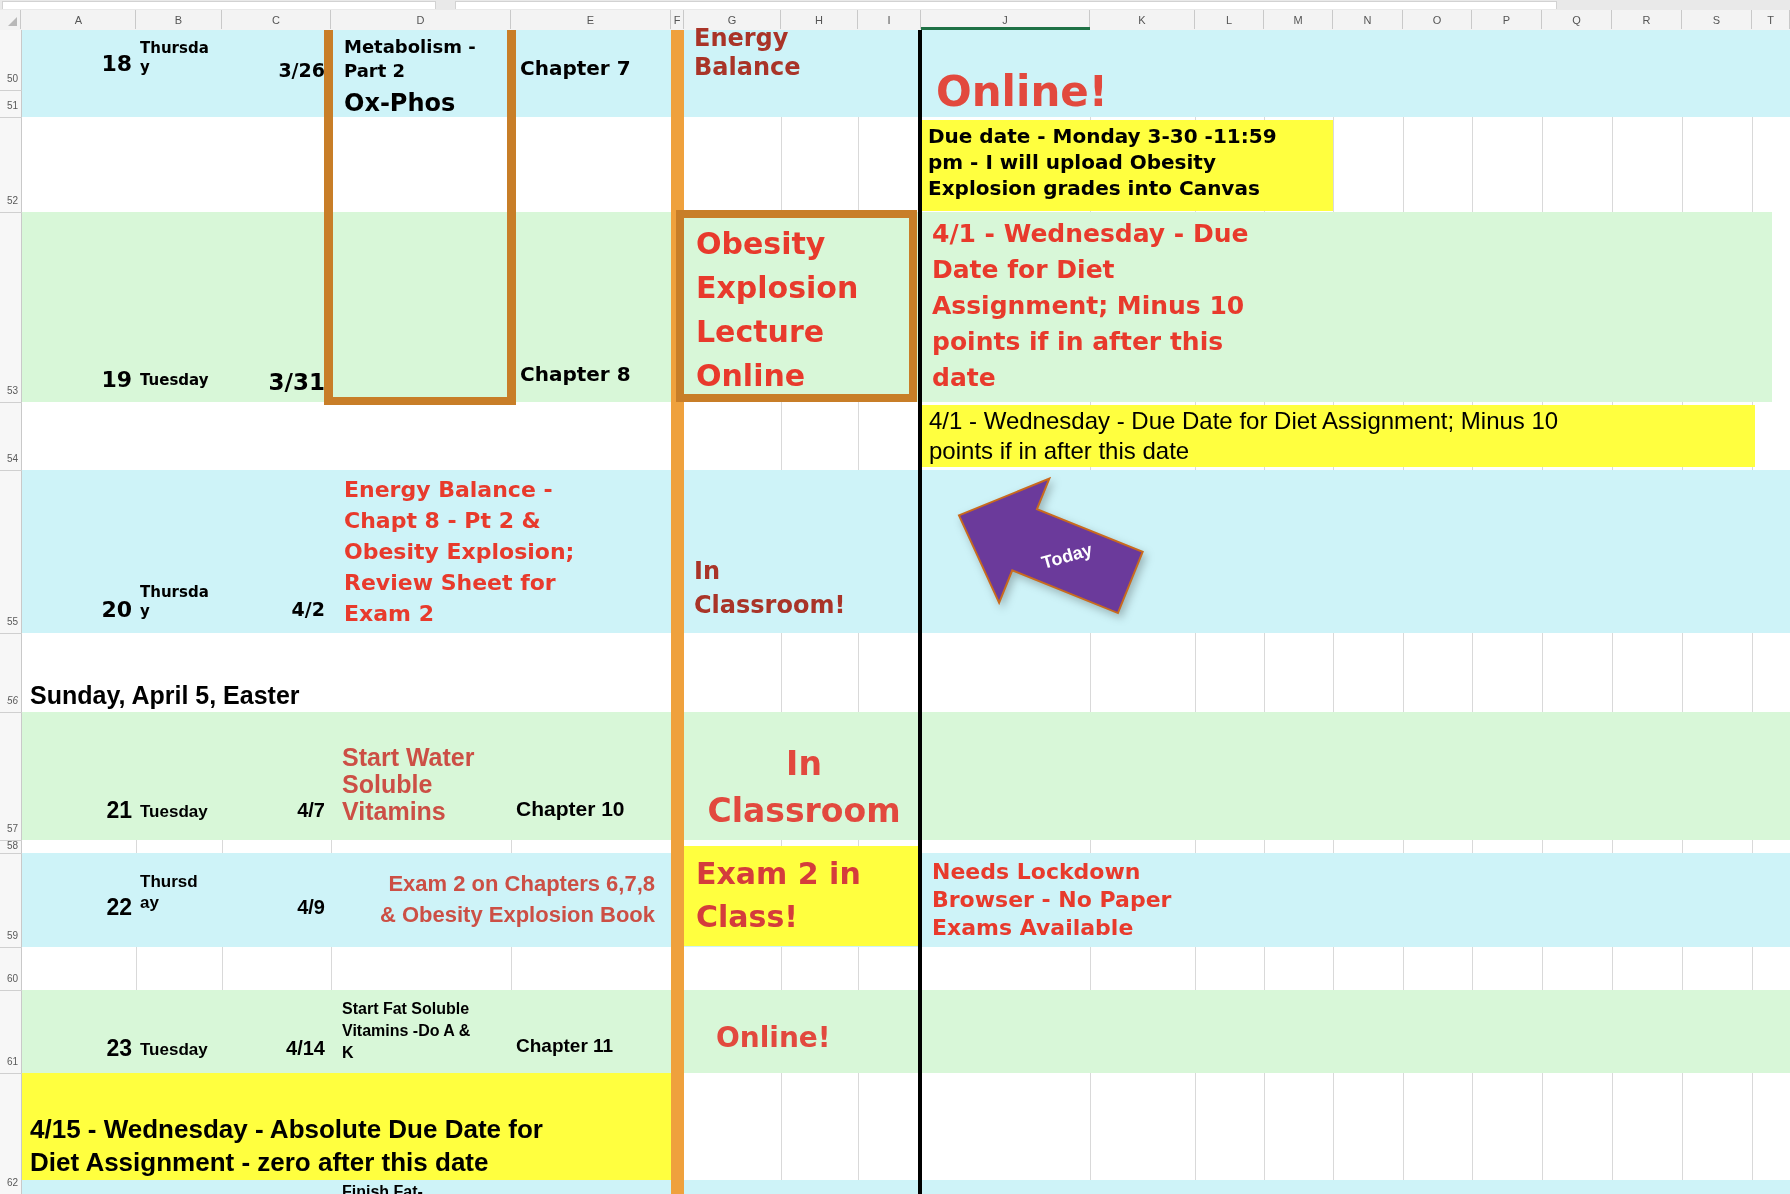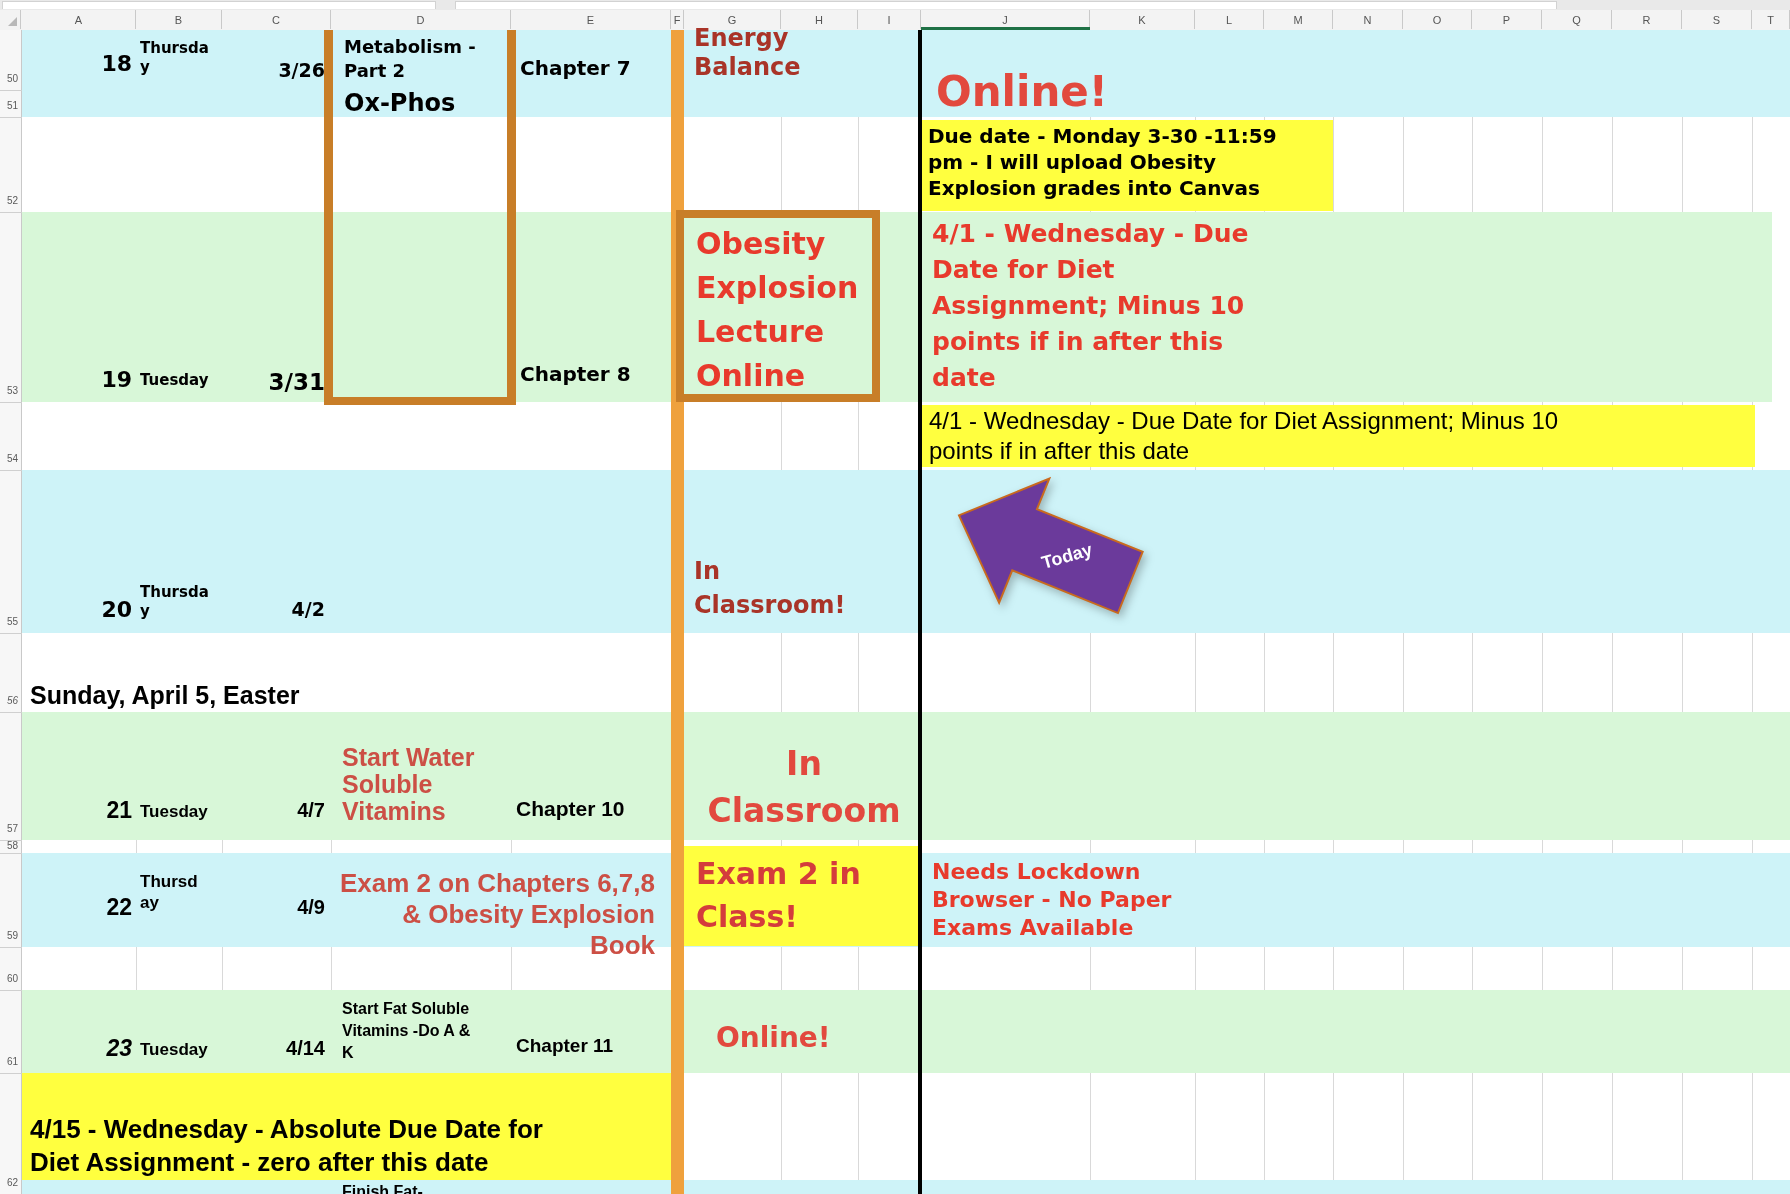--- a/index.html
+++ b/index.html
@@ -218,36 +218,41 @@
 date</div>
 
   <div class="abs" style="left:324px;top:30px;width:9px;height:375px;background:var(--box-orange);"></div>
   <div class="abs" style="left:507px;top:30px;width:9px;height:375px;background:var(--box-orange);"></div>
   <div class="abs" style="left:324px;top:397px;width:192px;height:8px;background:var(--box-orange);"></div>
 
   <div class="abs" style="left:671px;top:30px;width:13px;height:1164px;background:var(--bar-orange);z-index:40;"></div>
   <div class="abs" style="left:918px;top:30px;width:4px;height:1164px;background:#000;z-index:41;"></div>
   <div class="abs" style="left:921px;top:27px;width:169px;height:3px;background:var(--select-green);z-index:45;"></div>
 
-  <div class="notebox" style="left:676px;top:210px;width:204px;height:192px;border:8px solid var(--box-orange);z-index:42;">
+  <div class="notebox" style="left:676px;top:210px;width:241px;height:192px;border:8px solid var(--box-orange);z-index:42;">
     <div class="cell fv red" style="left:12px;top:4px;font-size:30px;line-height:44px;">Obesity
 Explosion
 Lecture
 Online</div>
   </div>
 
   <div class="notebox" style="left:921px;top:405px;width:834px;height:62px;background:var(--note-yellow);">
     <div class="cell fsr" style="left:8px;top:1px;font-size:24px;line-height:30px;">4/1 - Wednesday - Due Date for Diet Assignment; Minus 10
 points if in after this date</div>
   </div>
 
   <div class="cell fv" style="left:60px;top:596px;width:72px;text-align:right;font-size:22px;">20</div>
   <div class="cell fv" style="left:140px;top:583px;font-size:15px;line-height:19px;">Thursda
 y</div>
   <div class="cell fv" style="left:230px;top:598px;width:95px;text-align:right;font-size:19px;">4/2</div>
+  <div class="cell fv red" style="left:344px;top:474px;font-size:22px;line-height:31px;">Energy Balance -
+Chapt 8 - Pt 2 &amp;
+Obesity Explosion;
+Review Sheet for
+Exam 2</div>
   <div class="cell fv dred" style="left:694px;top:554px;font-size:24px;line-height:34px;">In
 Classroom!</div>
 
   <svg class="abs" style="left:945px;top:468px;filter:drop-shadow(3px 4px 4px rgba(0,0,0,0.25));z-index:43;" width="210" height="170" viewBox="0 0 210 170">
     <g transform="rotate(22 100 80)">
       <polygon points="8,82 78,14 78,47 192,47 192,113 78,113 78,148" fill="var(--arrow-purple)" stroke="#C96A1E" stroke-width="2"></polygon>
     </g>
     <text transform="rotate(-16 122 88)" x="122" y="94" text-anchor="middle" fill="#fff" style="font-family:'Liberation Sans',sans-serif;font-weight:bold;font-size:18px;">Today</text>
   </svg>
 
@@ -260,31 +265,31 @@
 Soluble
 Vitamins</div>
   <div class="cell fs" style="left:516px;top:796px;font-size:21px;">Chapter 10</div>
   <div class="cell fv sred" style="left:690px;top:740px;width:228px;text-align:center;font-size:33px;line-height:47px;">In
 Classroom</div>
 
   <div class="cell fs" style="left:60px;top:893px;width:72px;text-align:right;font-size:23px;">22</div>
   <div class="cell fs" style="left:140px;top:871px;font-size:17px;line-height:21px;">Thursd
 ay</div>
   <div class="cell fs" style="left:230px;top:895px;width:95px;text-align:right;font-size:20px;">4/9</div>
-  <div class="cell fs mred" style="left:330px;top:868px;width:325px;text-align:right;font-size:26px;line-height:31px;">Exam 2 on Chapters 6,7,8
+  <div class="cell fs mred" style="left:330px;top:868px;width:325px;text-align:right;font-size:22px;line-height:31px;">Exam 2 on Chapters 6,7,8
 &amp; Obesity Explosion Book</div>
   <div class="notebox" style="left:684px;top:846px;width:234px;height:100px;background:var(--note-yellow);">
     <div class="cell fv crim" style="left:12px;top:6px;font-size:30px;line-height:43px;">Exam 2 in
 Class!</div>
   </div>
   <div class="cell fv red" style="left:932px;top:858px;font-size:22px;line-height:28px;">Needs Lockdown
 Browser - No Paper
 Exams Available</div>
 
-  <div class="cell fs" style="left:60px;top:1034px;width:72px;text-align:right;font-size:23px;font-style:italic;">23</div>
+  <div class="cell fs" style="left:60px;top:1034px;width:72px;text-align:right;font-size:23px;">23</div>
   <div class="cell fs" style="left:140px;top:1039px;font-size:17px;">Tuesday</div>
   <div class="cell fs" style="left:230px;top:1036px;width:95px;text-align:right;font-size:20px;">4/14</div>
   <div class="cell fs" style="left:342px;top:998px;font-size:16px;line-height:22px;">Start Fat Soluble
 Vitamins -Do A &amp;
 K</div>
   <div class="cell fs" style="left:516px;top:1034px;font-size:19px;">Chapter 11</div>
   <div class="cell fv sred" style="left:716px;top:1020px;font-size:28px;">Online!</div>
 
   <div class="notebox" style="left:22px;top:1073px;width:649px;height:107px;background:var(--note-yellow);">
     <div class="cell fs" style="left:8px;top:40px;font-size:26px;line-height:33px;">4/15 - Wednesday - Absolute Due Date for

